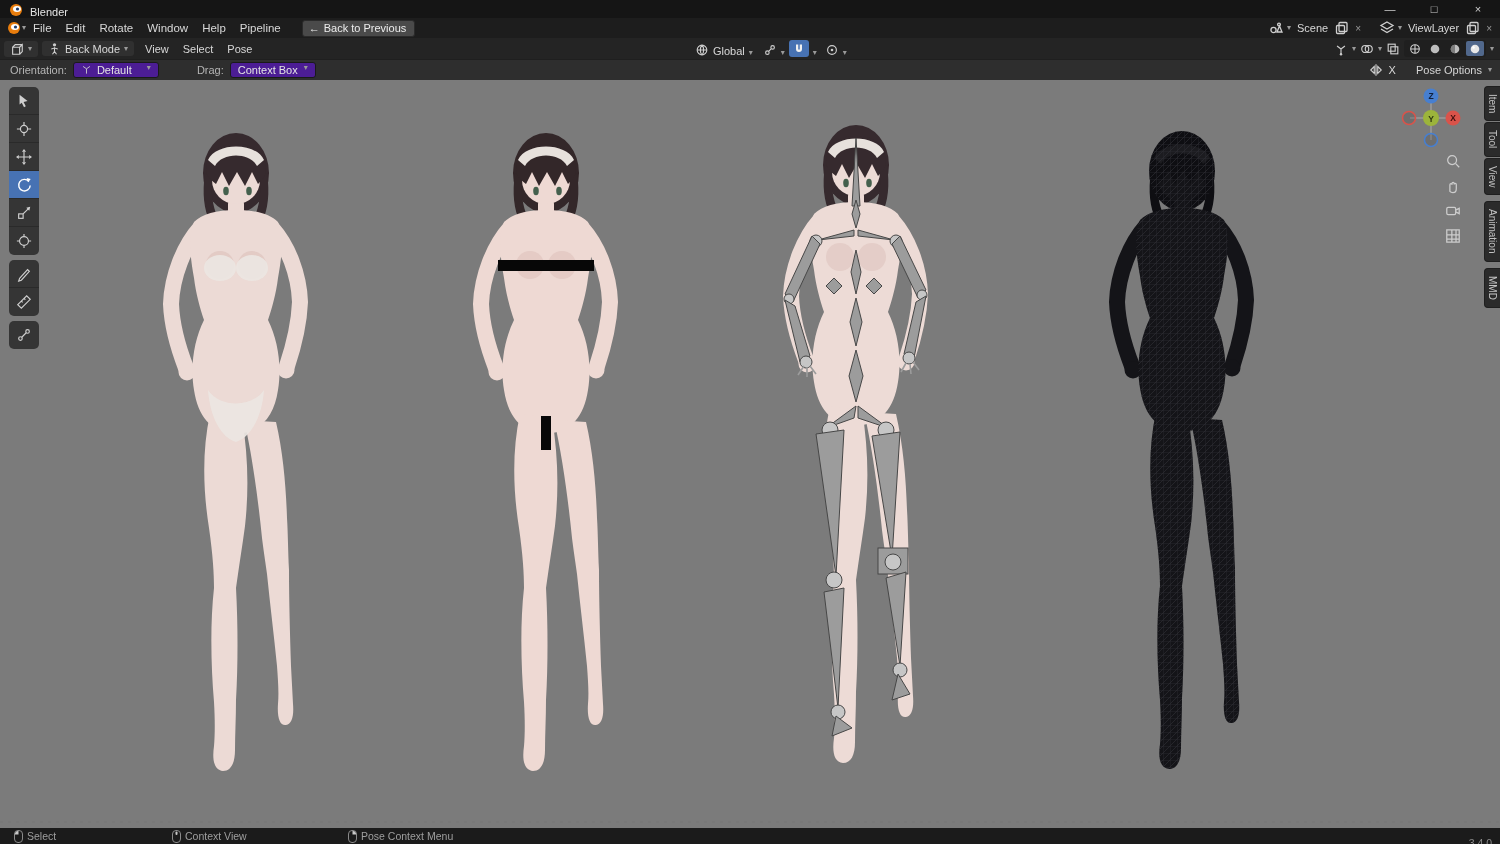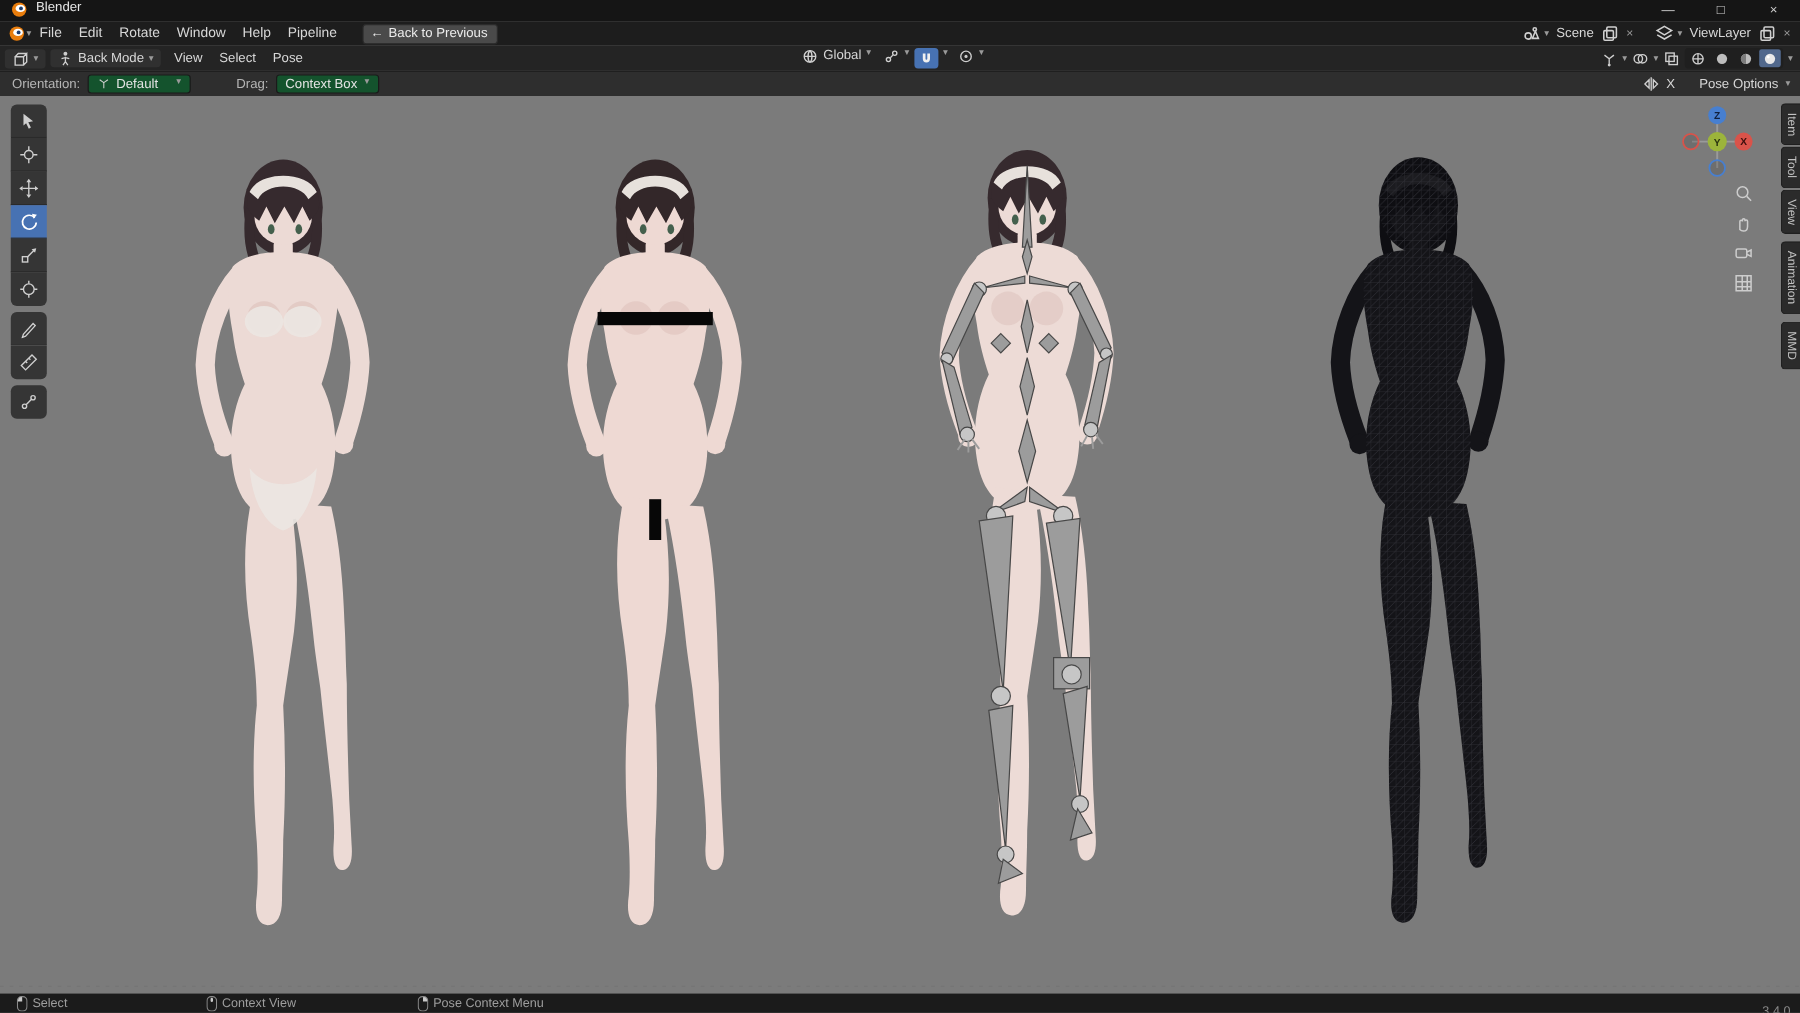--- a/index.html
+++ b/index.html
@@ -7,21 +7,21 @@
     --c-status:#1b1b1b; --c-vp:#7b7b7b; --accent:#4772b3;
     --btn:#383838; --ink:#d8d8d8; --ink-dim:#b5b5b5;
   }
   *{box-sizing:border-box;margin:0;padding:0}
   html,body{width:1500px;height:844px;overflow:hidden;background:#000;
     font-family:"Liberation Sans","DejaVu Sans",sans-serif;-webkit-font-smoothing:antialiased}
   .window{position:relative;width:1500px;height:844px;background:var(--c-vp)}
 
   
   .titlebar{position:absolute;top:0;left:0;right:0;height:18px;background:var(--c-title);
-    display:flex;align-items:flex-start;color:#e6e6e6;font-size:11px}
+    display:flex;align-items:flex-end;color:#e6e6e6;font-size:11px}
   .titlebar .app-title{margin-left:6px}
   .win-controls{margin-left:auto;display:flex;height:100%}
   .win-btn{width:44px;display:flex;align-items:center;justify-content:center;color:#cfcfcf;font-size:11px;cursor:default}
 
   
   .menubar{position:absolute;top:18px;left:0;right:0;height:20px;background:var(--c-menu);
     display:flex;align-items:center;font-size:11.5px;color:var(--ink);padding:0 6px}
   .menu-item{padding:2px 7px;border-radius:3px}
   .back-btn{margin-left:14px;background:#4a4a4a;border:1px solid #2a2a2a;border-radius:3px;
     color:#ececec;padding:1px 8px 2px 6px;display:flex;align-items:center;gap:4px;font-size:11px}
@@ -30,32 +30,32 @@
   .mini-ic{display:inline-flex;align-items:center;justify-content:center;width:16px;height:16px}
   .xsmall{font-size:10px;color:#9a9a9a;padding:0 2px}
   .sel-label{font-size:11px;padding:0 3px}
   .mb-sep{width:10px}
 
   
   .vp-header{position:absolute;top:38px;left:0;right:0;height:21px;background:var(--c-head);
     display:flex;align-items:center;font-size:11px;color:var(--ink);padding:0 4px}
   .hdr-btn{display:flex;align-items:center;gap:4px;padding:1px 6px;border-radius:3px;background:#303030;margin-right:4px}
   .hdr-menu{padding:2px 7px;border-radius:3px}
-  .vph-center{position:absolute;left:668px;display:flex;align-items:flex-start;gap:4px}
+  .vph-center{position:absolute;left:695px;display:flex;align-items:flex-end;gap:4px}
   .vph-right{position:absolute;right:6px;display:flex;align-items:center;gap:4px}
   .tgl{display:flex;align-items:center;justify-content:center;width:20px;height:17px;border-radius:3px}
   .tgl.on{background:var(--accent)}
   .shade-group{display:flex;align-items:center;background:#1f1f1f;border-radius:3px;padding:1px 2px;gap:2px}
   .shade-btn{width:18px;height:15px;display:flex;align-items:center;justify-content:center;border-radius:2px}
   .shade-btn.on{background:#51688c}
 
   
   .tool-settings{position:absolute;top:59px;left:0;right:0;height:21px;background:var(--c-tools);
     border-top:1px solid #1f1f1f;display:flex;align-items:center;font-size:11px;color:var(--ink-dim);padding:0 10px;gap:6px}
-  .ts-drop{display:flex;align-items:flex-start;gap:5px;background:#14532d;border:1px solid #1a1a1a;
+  .ts-drop{display:flex;align-items:flex-start;gap:5px;background:#4c1d95;border:1px solid #1a1a1a;
     border-radius:3px;color:#e3e3e3;padding:1px 7px;min-width:86px}
   .ts-drop .chev{margin-left:auto}
   .ts-right{position:absolute;right:8px;display:flex;align-items:center;gap:6px;color:#d6d6d6}
 
   
   .viewport{position:absolute;top:80px;left:0;right:0;bottom:16px;background:var(--c-vp)}
   .scene{position:absolute;inset:0}
 
   
   .left-toolbar{position:absolute;left:9px;top:7px;display:flex;flex-direction:column;

